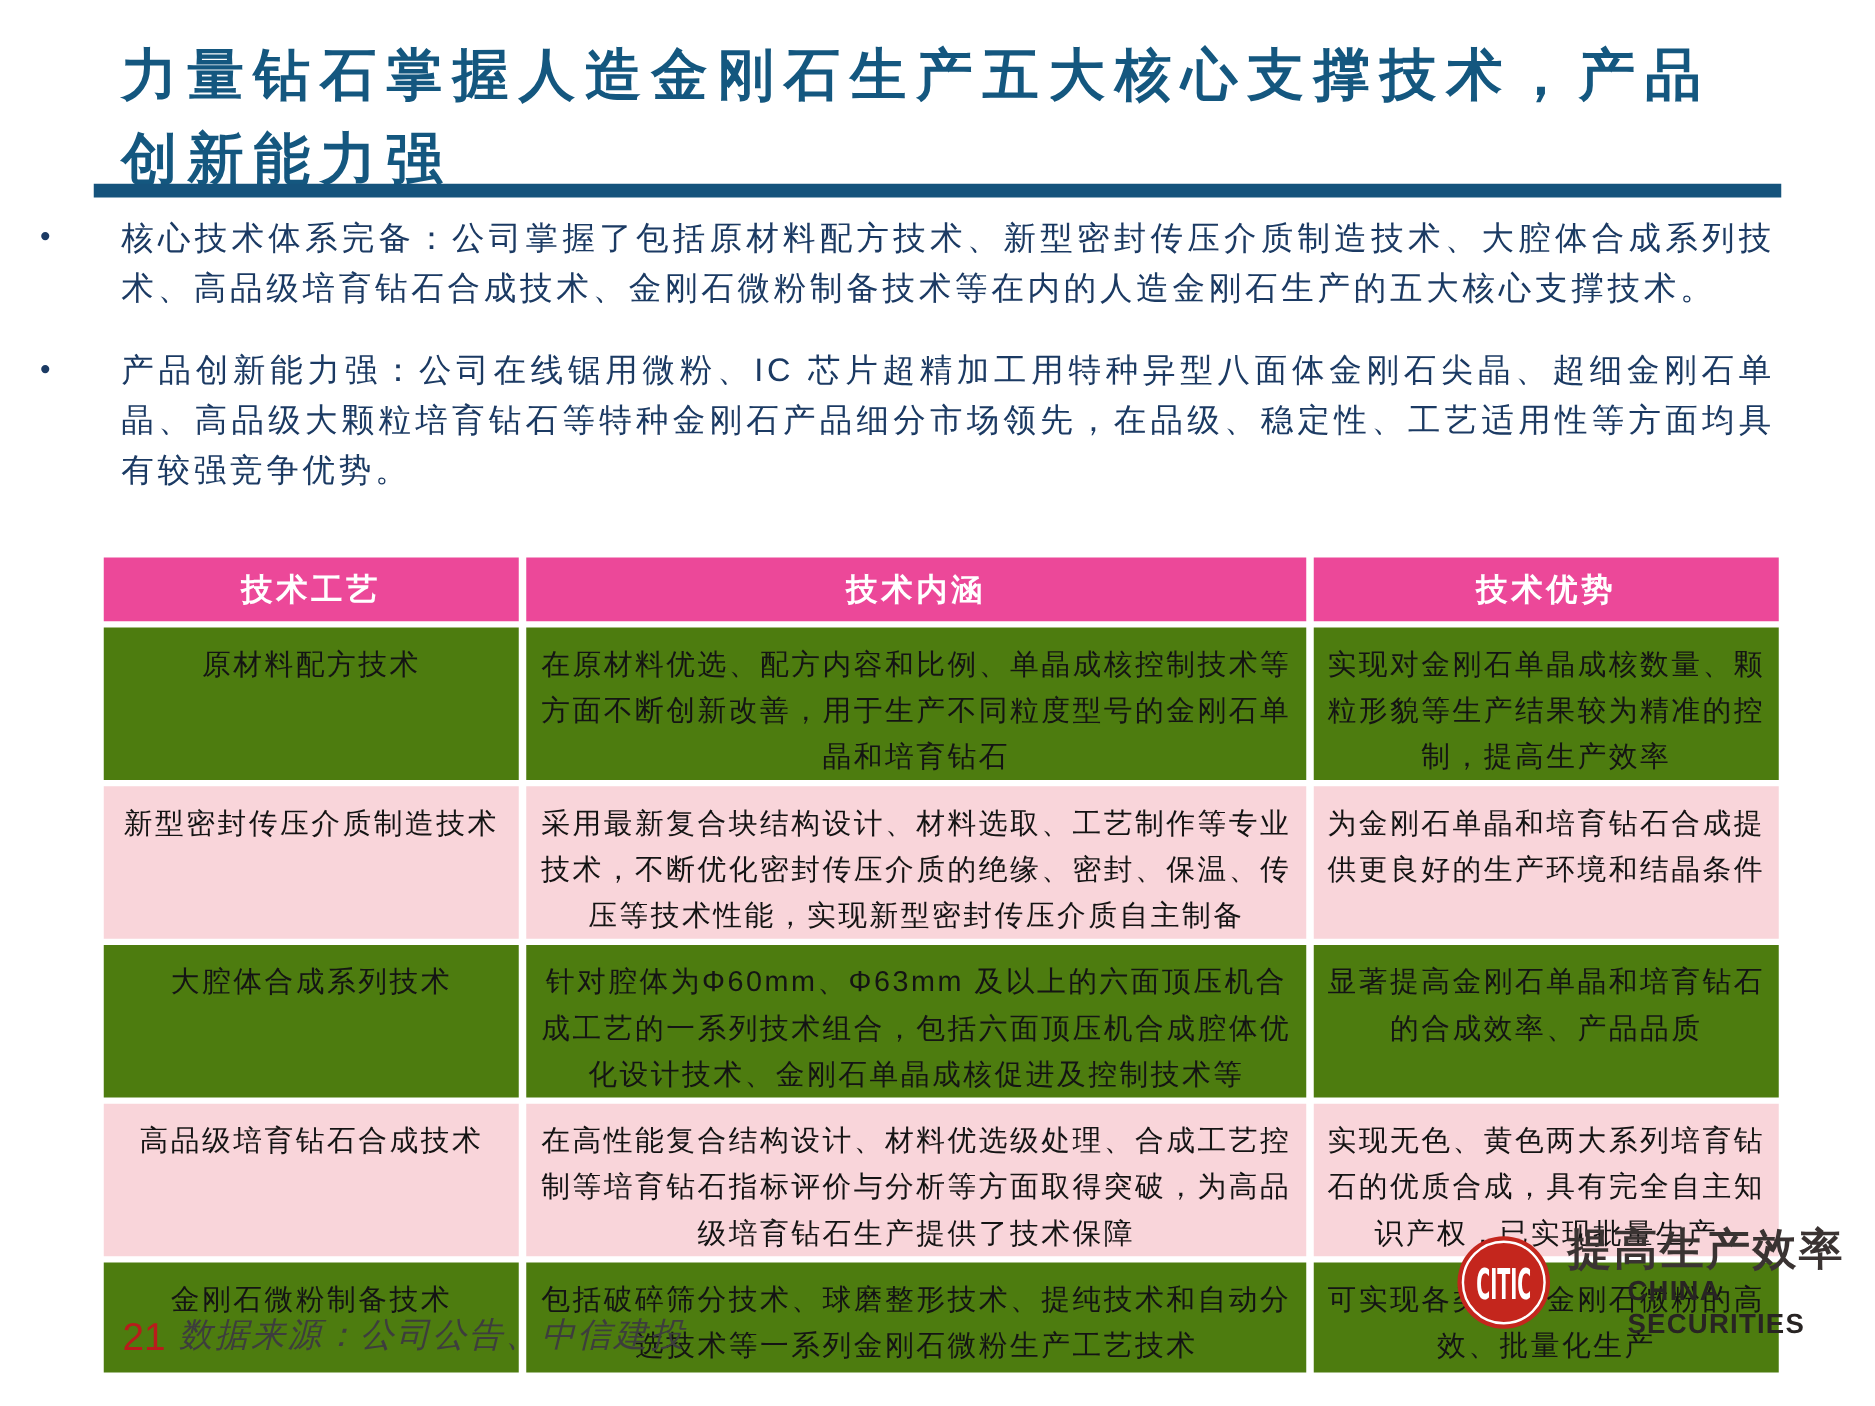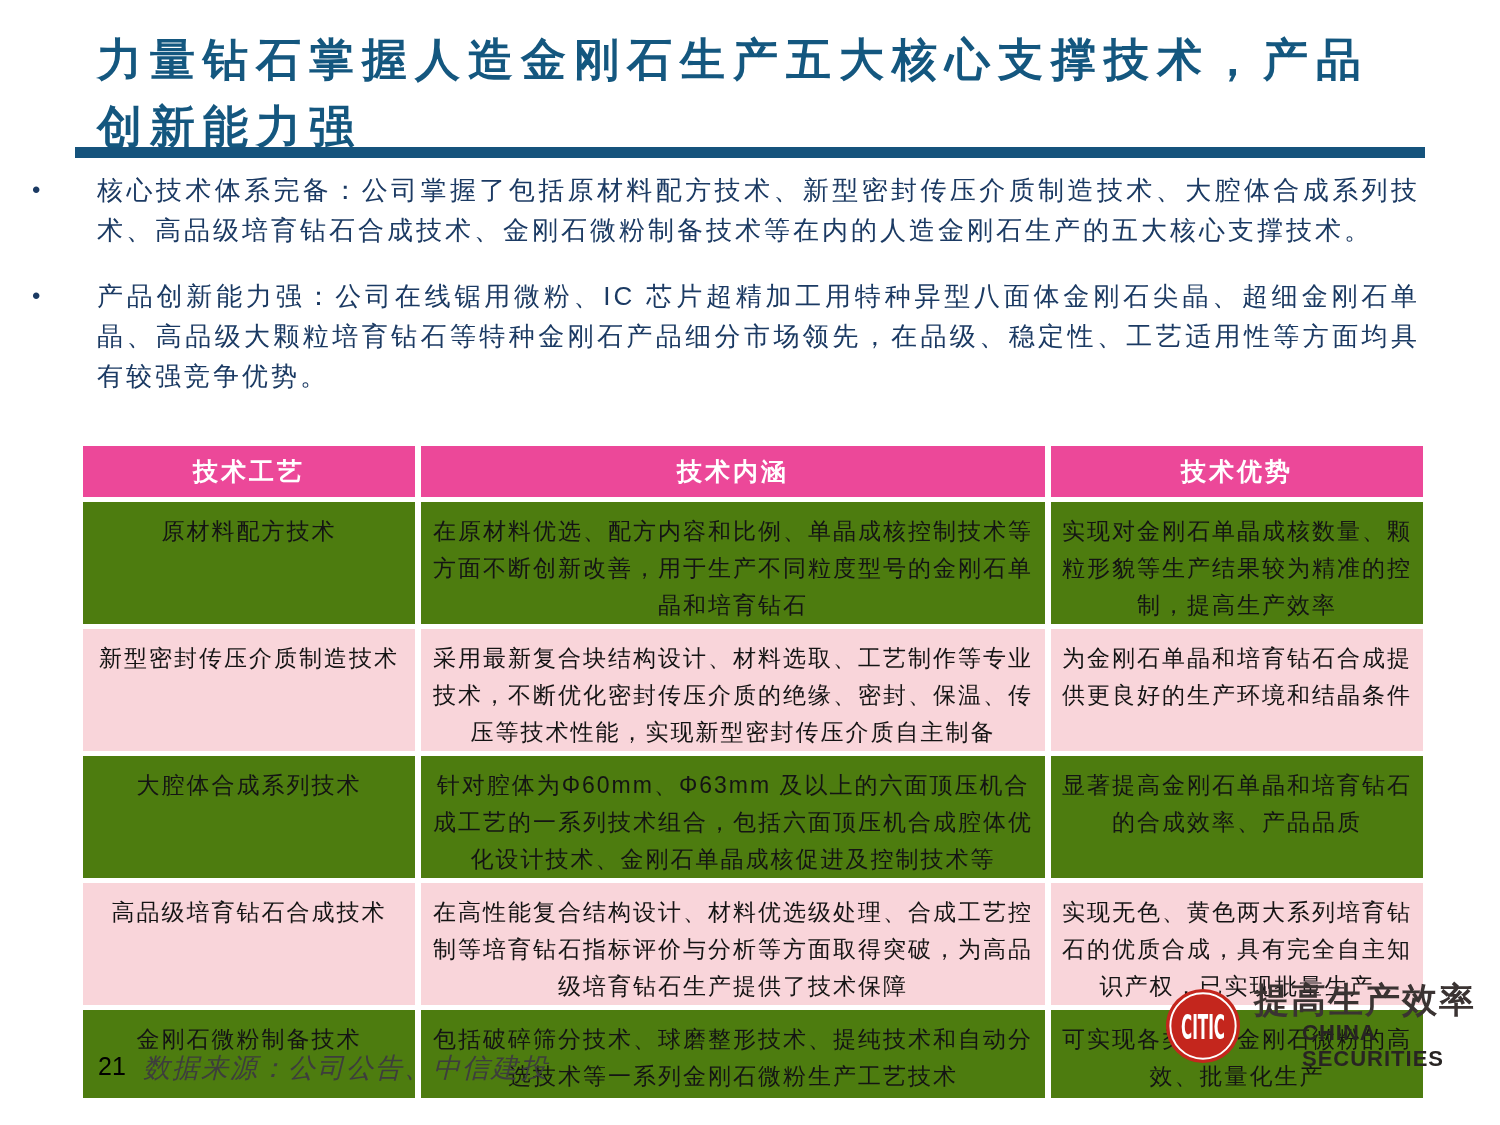--- a/index.html
+++ b/index.html
@@ -46,21 +46,21 @@
     font-size:23px;letter-spacing:2px;line-height:37px;
     text-align:center;vertical-align:top;
     padding:11px 6px 0 6px;
   }
   .tech-table tbody tr:nth-child(even) td{background:#F9D5DA;}
   tr.r1{height:108px;} tr.r2{height:117px;} tr.r3{height:102px;}
   tr.r4{height:104px;} tr.r5{height:88px;}
   
   .page-number{
     position:absolute;left:98px;top:1052px;
-    font-size:25px;color:#000000;
+    font-size:31px;color:#b91c1c;
   }
   .source-note{
     position:absolute;left:143px;top:1050px;
     font-size:27px;font-style:italic;letter-spacing:2px;color:#3D3D3D;
     font-family:"Liberation Serif","DejaVu Serif",serif;
   }
   
   .logo{position:absolute;left:1164px;top:980px;display:flex;align-items:center;}
   .logo-mark{width:78px;height:78px;flex:0 0 78px;}
   .logo-textcol{margin-left:12px;display:flex;flex-direction:column;}

